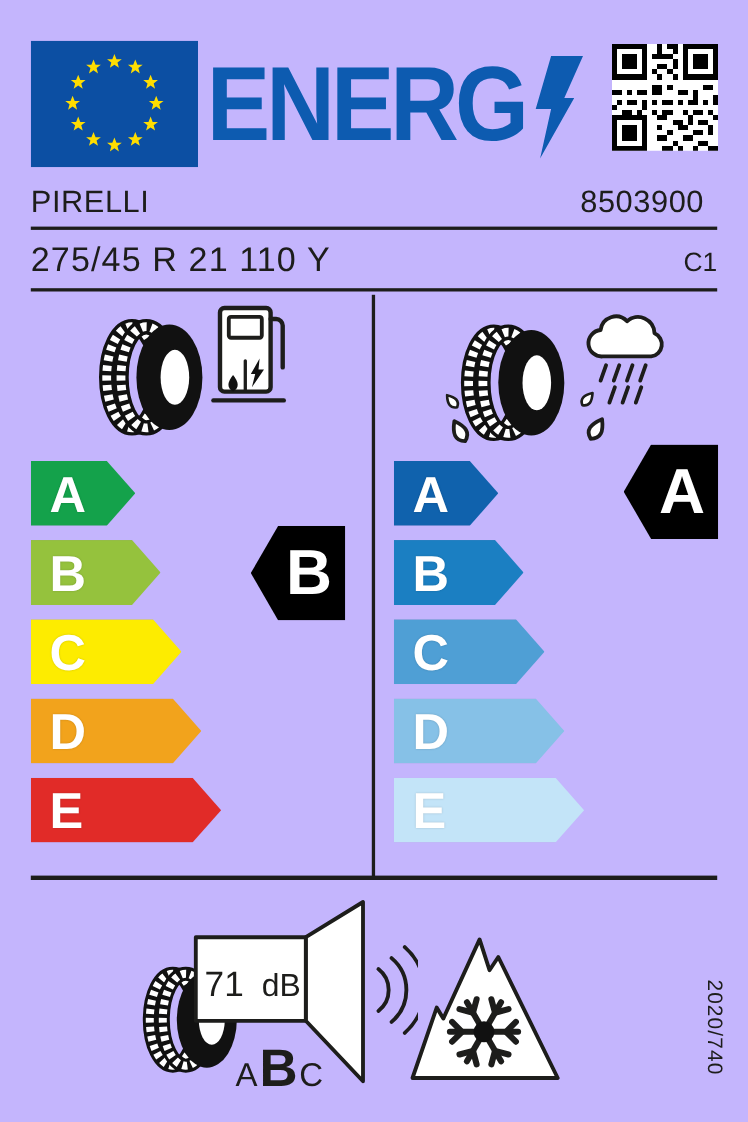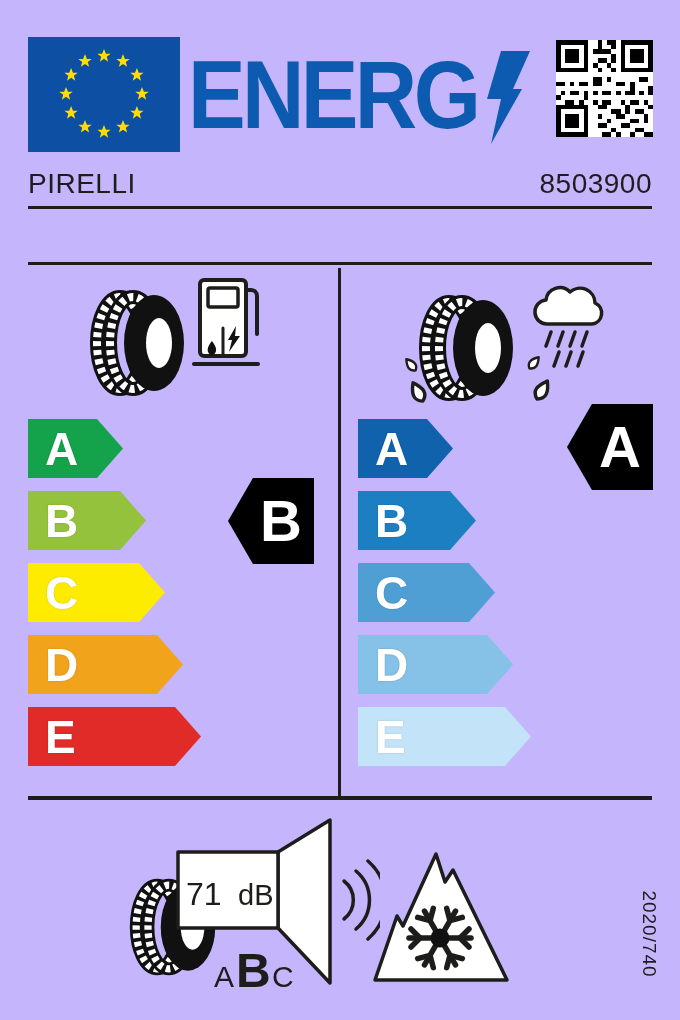--- a/index.html
+++ b/index.html
@@ -6,21 +6,21 @@
   #label{position:relative;width:680px;height:1020px;background:#c4b5fd;overflow:hidden;
          font-family:"Liberation Sans",sans-serif;color:#1d1d1b;}
   
   .flag{position:absolute;left:28px;top:37px;width:152px;height:115px;}
   .energ{position:absolute;left:188px;top:36px;height:118px;display:flex;align-items:center;}
   .energ-word{font-size:96px;font-weight:bold;color:#0d5bb0;letter-spacing:-4px;
               transform:scaleX(.90);transform-origin:left center;line-height:1;}
   .bolt-svg{margin-left:-24px;margin-top:4px;}
   .qr{position:absolute;left:556px;top:40px;width:97px;height:97px;}
   
-  .brand-row{position:absolute;left:28px;right:28px;top:168px;display:flex;justify-content:space-between;
+  .brand-row{position:absolute;left:28px;right:40px;top:168px;display:flex;justify-content:space-between;
              font-size:28px;letter-spacing:.5px;}
   .rule{position:absolute;left:28px;right:28px;background:#1d1d1b;}
   .rule1{top:206px;height:2.5px;}
   .rule2{top:262px;height:2.5px;}
   .rule3{top:796px;height:3.5px;}
   .size-row{position:absolute;left:28px;right:28px;top:218px;display:flex;justify-content:space-between;align-items:baseline;}
   .tyre-size{font-size:31px;letter-spacing:1px;}
   .tyre-class{font-size:24px;}
   
   .vdivider{position:absolute;left:338px;top:268px;width:2.5px;height:529px;background:#1d1d1b;}
@@ -85,20 +85,24 @@
         <rect x="2" y="16" width="3" height="3"></rect>
       <path d="M9 0h1v1H9zM11 0h2v1h-2zM9 1h1v2H9zM12 1h1v1h-1zM10 2h2v1h-2zM8 2h1v1H8zM12 3h1v2h-1zM9 4h2v1H9zM8 5h1v1H8zM11 5h1v1h-1zM9 6h1v1H9zM12 6h1v1h-1zM0 9h2v1H0zM3 9h1v1H3zM5 9h2v1H5zM8 8h2v2H8zM11 8h1v1h-1zM13 9h2v1h-2zM16 9h1v2h-1zM18 8h2v1h-2zM1 11h1v1H1zM3 11h2v1H3zM6 11h1v2H6zM8 11h1v1H8zM10 11h2v1h-2zM13 11h1v1h-1zM15 11h2v1h-2zM18 11h1v1h-1zM20 10h1v2h-1zM0 12h1v1H0zM2 13h2v1H2zM5 13h1v1H5zM8 13h1v1H8zM10 13h2v1h-2zM14 13h1v1h-1zM16 13h2v1h-2zM19 13h1v1h-1zM9 14h2v1H9zM12 15h2v1h-2zM15 14h1v2h-1zM17 15h2v1h-2zM20 14h1v1h-1zM9 16h1v1H9zM11 17h1v1h-1zM13 16h2v1h-2zM16 17h2v1h-2zM19 16h1v2h-1zM9 18h2v1H9zM12 19h1v1h-1zM14 18h2v1h-2zM17 19h2v1h-2zM10 20h2v1h-2zM13 20h1v1h-1zM16 20h1v1h-1zM19 20h2v1h-2z"></path>
     </g>
   </svg>
 
   <div class="brand-row">
     <span>PIRELLI</span>
     <span>8503900</span>
   </div>
   <div class="rule rule1"></div>
+  <div class="size-row">
+    <span class="tyre-size">275/45 R 21 110 Y</span>
+    <span class="tyre-class">C1</span>
+  </div>
   <div class="rule rule2"></div>
 
   <svg width="0" height="0" style="position:absolute">
     <defs>
       <symbol id="tire" viewBox="0 0 110 110">
         <ellipse cx="32" cy="55" rx="23" ry="46" fill="none" stroke="#111" stroke-width="14"></ellipse>
         <ellipse cx="32" cy="55" rx="23" ry="46" fill="none" stroke="#fff" stroke-width="8" stroke-dasharray="5 4"></ellipse>
         <ellipse cx="45" cy="55" rx="23" ry="46" fill="none" stroke="#111" stroke-width="14"></ellipse>
         <ellipse cx="45" cy="55" rx="23" ry="46" fill="none" stroke="#fff" stroke-width="8" stroke-dasharray="5 4"></ellipse>
         <ellipse cx="66" cy="55" rx="30" ry="48" fill="#111"></ellipse>

